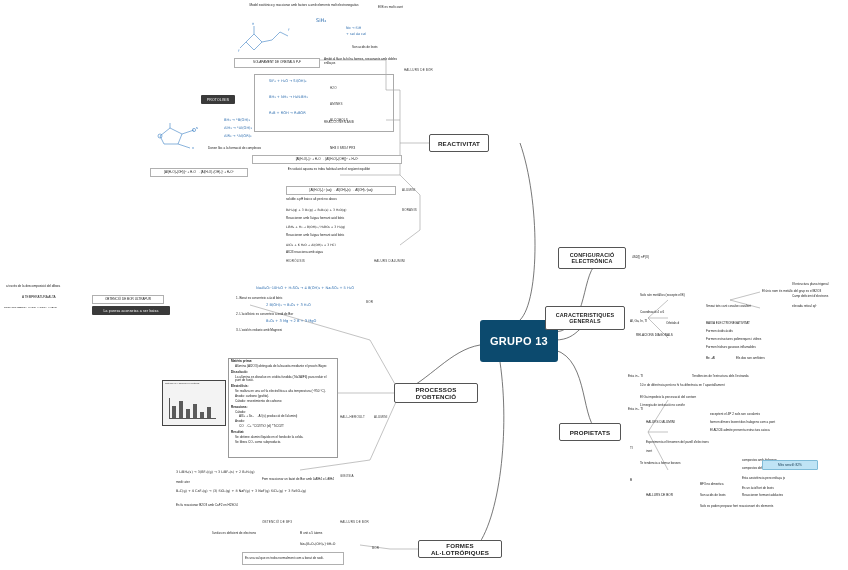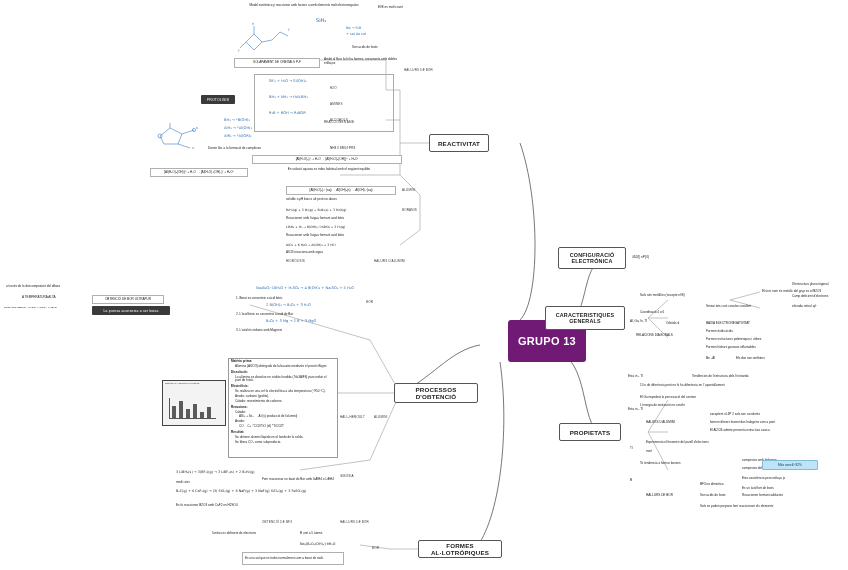--- a/index.html
+++ b/index.html
@@ -10,24 +10,24 @@
     font-size:4px;
     color:#1a1a1a;
     position:relative;
     overflow:hidden;
   }
   .canvas{position:absolute;left:0;top:0;width:848px;height:570px;}
   .node{position:absolute;box-sizing:border-box;}
 
   
   .central{
-    background:#701a75;color:#ffffff;
+    background:#0c4a6e;color:#ffffff;
     border-radius:3px;
     display:flex;align-items:center;justify-content:center;
-    font-size:11px;font-weight:bold;letter-spacing:.3px;margin-left:28px;
+    font-size:11px;font-weight:bold;letter-spacing:.3px;
   }
   
   .branch{
     background:#ffffff;border:1px solid #555;
     border-radius:2px;
     display:flex;align-items:center;justify-content:center;
     font-size:6.2px;font-weight:bold;color:#222;
     text-align:center;letter-spacing:.2px;
     padding:2px 3px;
   }

